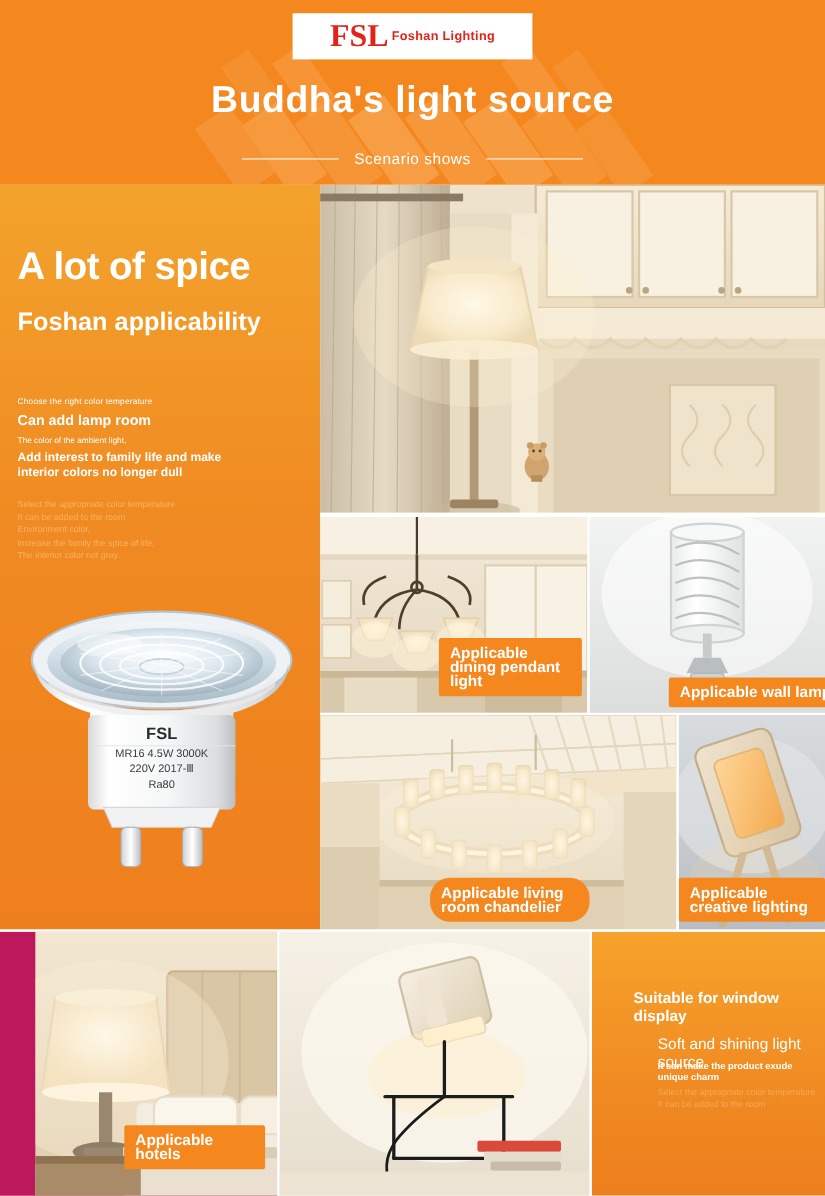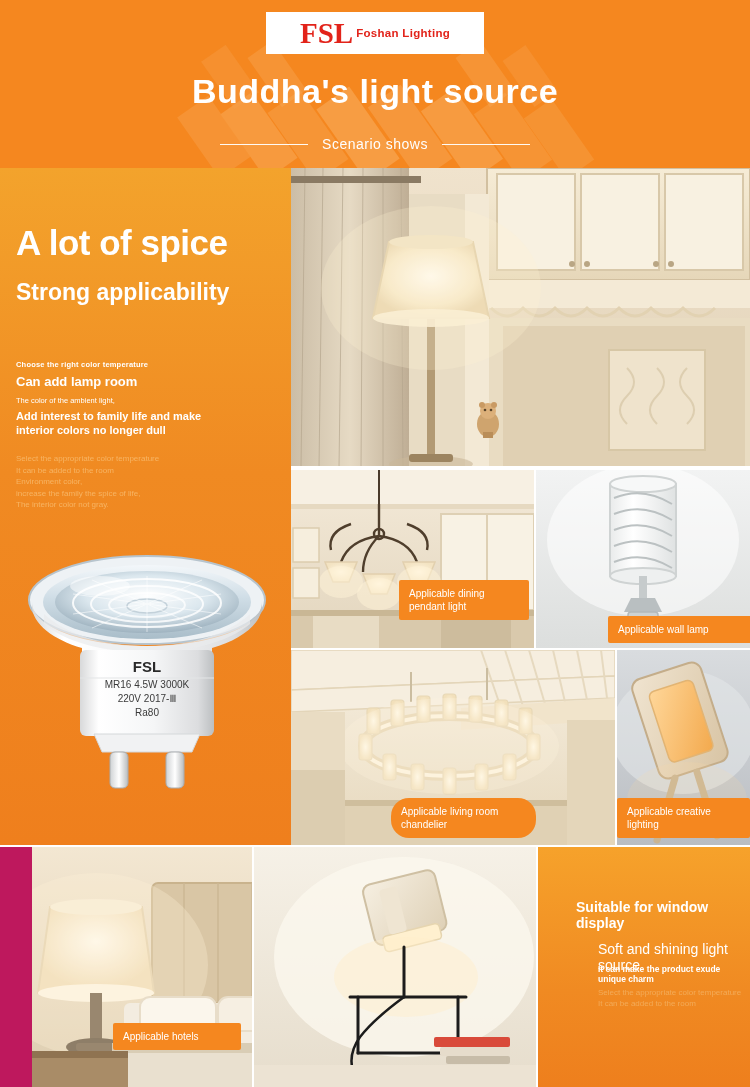--- a/index.html
+++ b/index.html
@@ -56,21 +56,21 @@
   .lp-title {
     position: absolute; left: 16px; top: 55px; color: #ffffff;
     font-size: 35px; font-weight: bold; letter-spacing: -.5px;
   }
   .lp-sub {
     position: absolute; left: 16px; top: 110px; color: #ffffff;
     font-size: 23px; font-weight: bold; line-height: 28px;
   }
   .lp-tiny1 {
     position: absolute; left: 16px; top: 192px; color: #ffffff;
-    font-size: 7.5px; font-weight: bold; letter-spacing: .2px;
+    font-size: 7.5px; font-weight: normal; letter-spacing: .2px;
   }
   .lp-mid {
     position: absolute; left: 16px; top: 206px; color: #ffffff;
     font-size: 13px; font-weight: bold;
   }
   .lp-tiny2 {
     position: absolute; left: 16px; top: 228px; color: #ffffff;
     font-size: 7.5px; font-weight: normal;
   }
   .lp-body {
@@ -82,21 +82,21 @@
     color: #f7b463; font-size: 8px; line-height: 11.5px;
   }
 
   
   .bulb { position: absolute; left: 22px; top: 360px; width: 250px; height: 280px; }
 
   
   .tile { position: absolute; overflow: hidden; }
   .cap {
     position: absolute; background: #f5871f; color: #ffffff;
-    font-size: 10px; font-weight: normal; line-height: 13px;
+    font-size: 14px; font-weight: bold; line-height: 13px;
     padding: 7px 10px; border-radius: 2px;
   }
 
   
   .tile-room { left: 291px; top: 168px; width: 459px; height: 300px; background: #e8d9c4; }
   
   .tile-pendant { left: 291px; top: 470px; width: 243px; height: 178px; background: #d9cdbb; }
   
   .tile-wall { left: 536px; top: 470px; width: 214px; height: 178px; background: #cfd3d6; }
   
@@ -154,21 +154,21 @@
 
     <div class="header-sub-wrap">
       <span class="header-rule"></span>
       <span class="header-sub">Scenario shows</span>
       <span class="header-rule"></span>
     </div>
   </div>
 
   <div class="left-panel">
     <div class="lp-title">A lot of spice</div>
-    <div class="lp-sub">Strong applicability</div>
+    <div class="lp-sub">Foshan applicability</div>
     <div class="lp-tiny1">Choose the right color temperature</div>
     <div class="lp-mid">Can add lamp room</div>
     <div class="lp-tiny2">The color of the ambient light,</div>
     <div class="lp-body">Add interest to family life and make interior colors no longer dull</div>
     <div class="lp-faint" style="white-space:pre-line;">Select the appropriate color temperature
 It can be added to the room
 Environment color,
 increase the family the spice of life,
 The interior color not gray.</div>
 

